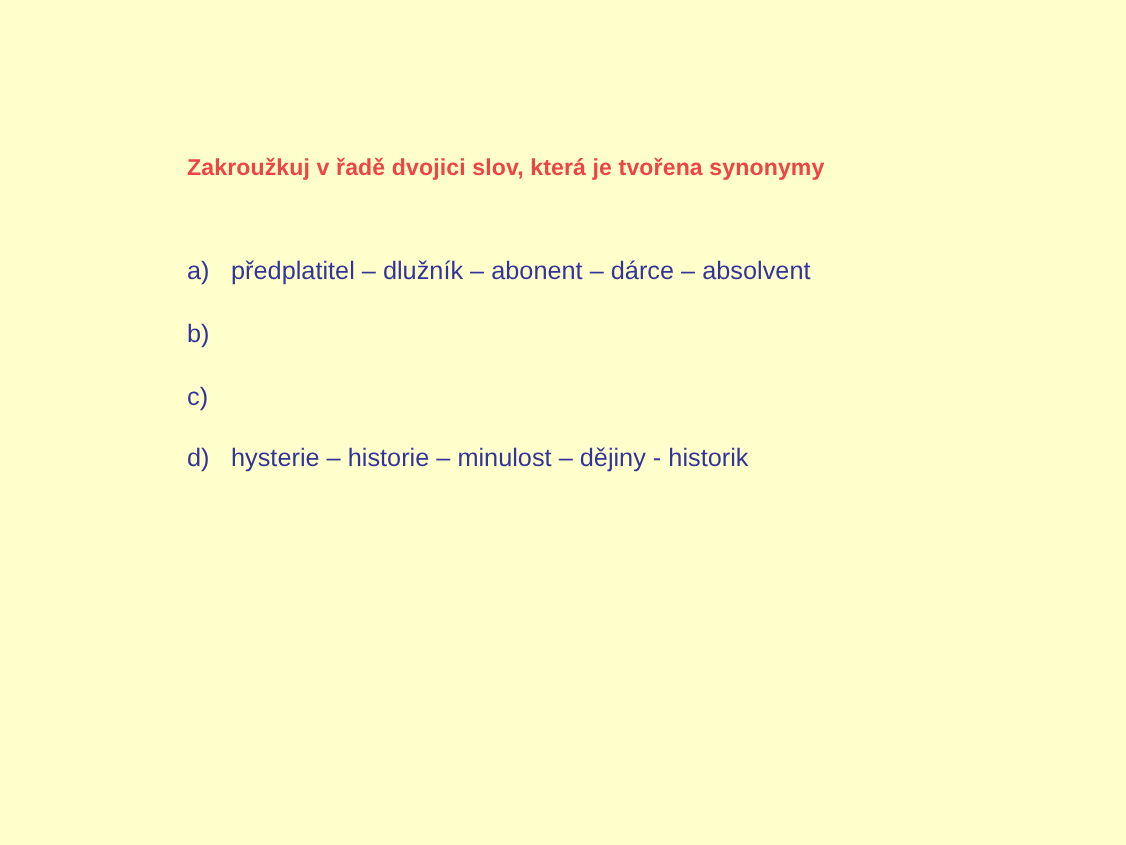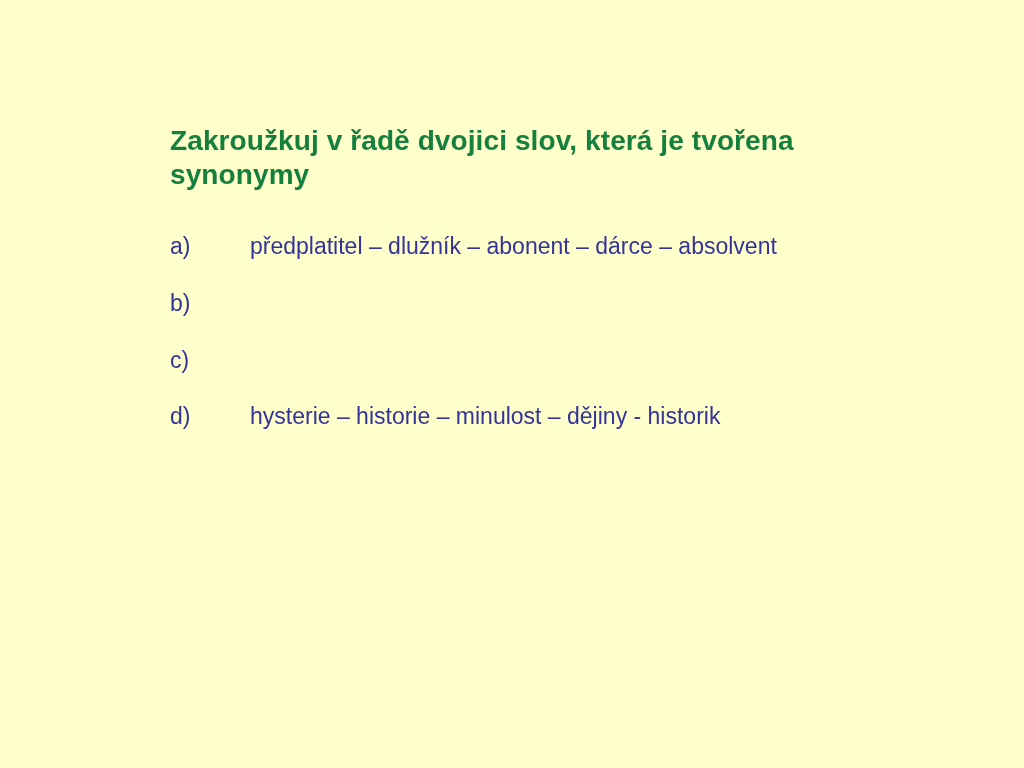--- a/index.html
+++ b/index.html
@@ -15,24 +15,24 @@
   }
   .slide {
     position: relative;
     width: 1024px;
     height: 768px;
     box-sizing: border-box;
   }
   .slide-title {
     position: absolute;
     left: 170px;
-    top: 124px;
+    top: 140px;
     width: 760px;
-    color: #15803d;
-    font-size: 28px;
+    color: #ef4444;
+    font-size: 21px;
     font-weight: bold;
     letter-spacing: 0.1px;
     line-height: 1.2;
   }
   .items {
     position: absolute;
     left: 170px;
     top: 232px;
     width: 790px;
   }
@@ -45,21 +45,20 @@
     margin-bottom: 28px;
     white-space: pre;
   }
   .item-marker {
     width: 40px;
     flex: 0 0 40px;
     color: #333399;
   }
   .item-text {
     color: #333399;
-    margin-left: 40px;
   }
 </style>
 </head>
 <body>
 
 <div class="slide">
 
   <div class="slide-title">Zakroužkuj v řadě dvojici slov, která je tvořena synonymy</div>
 
   <div class="items">

